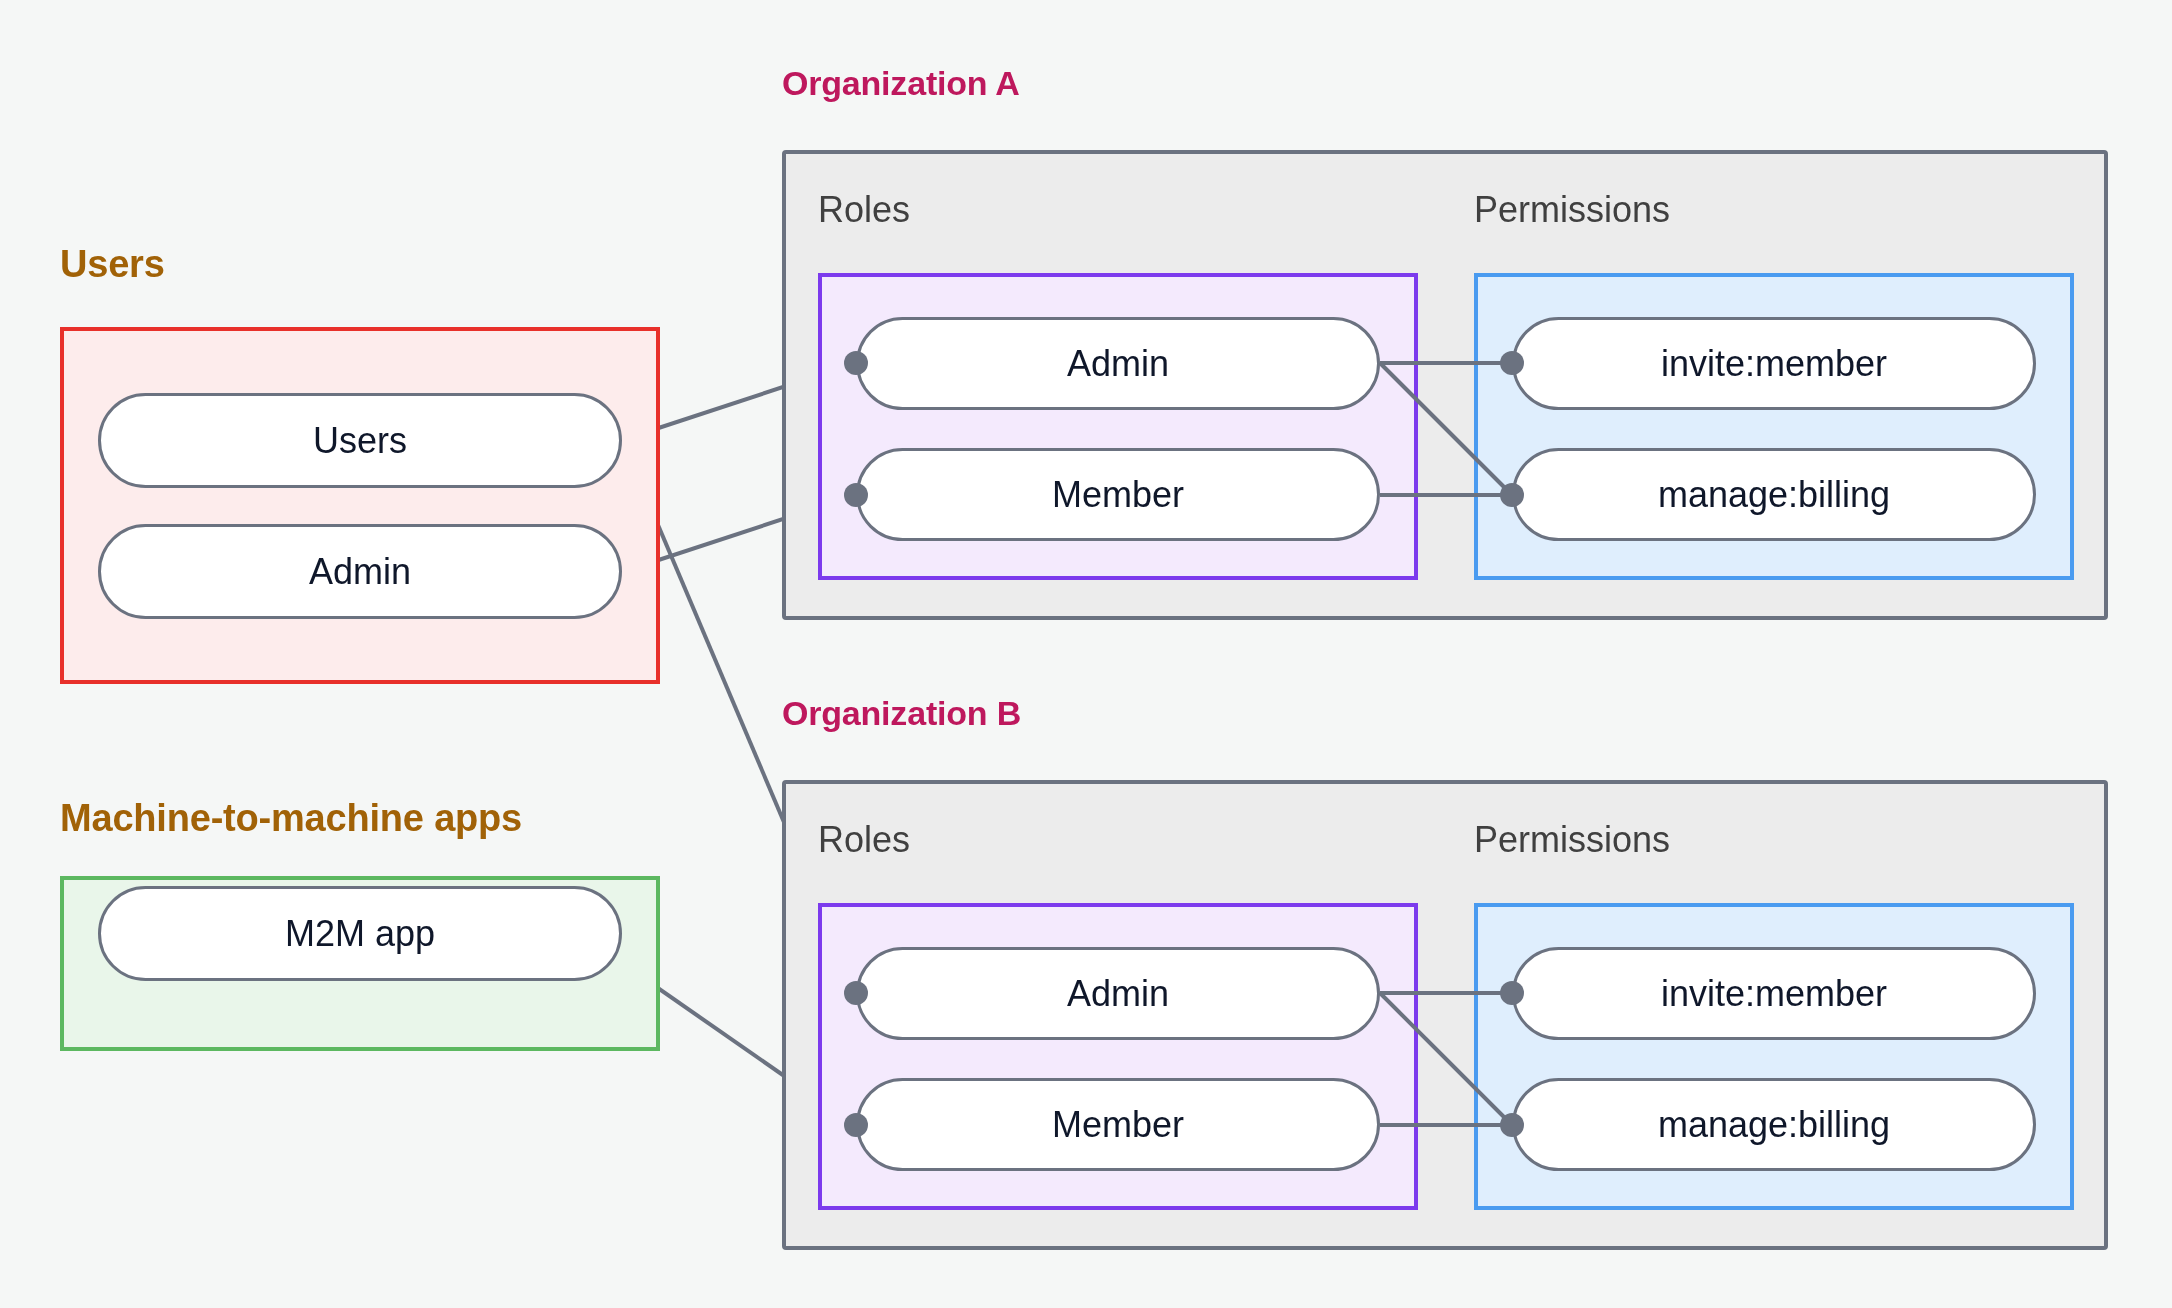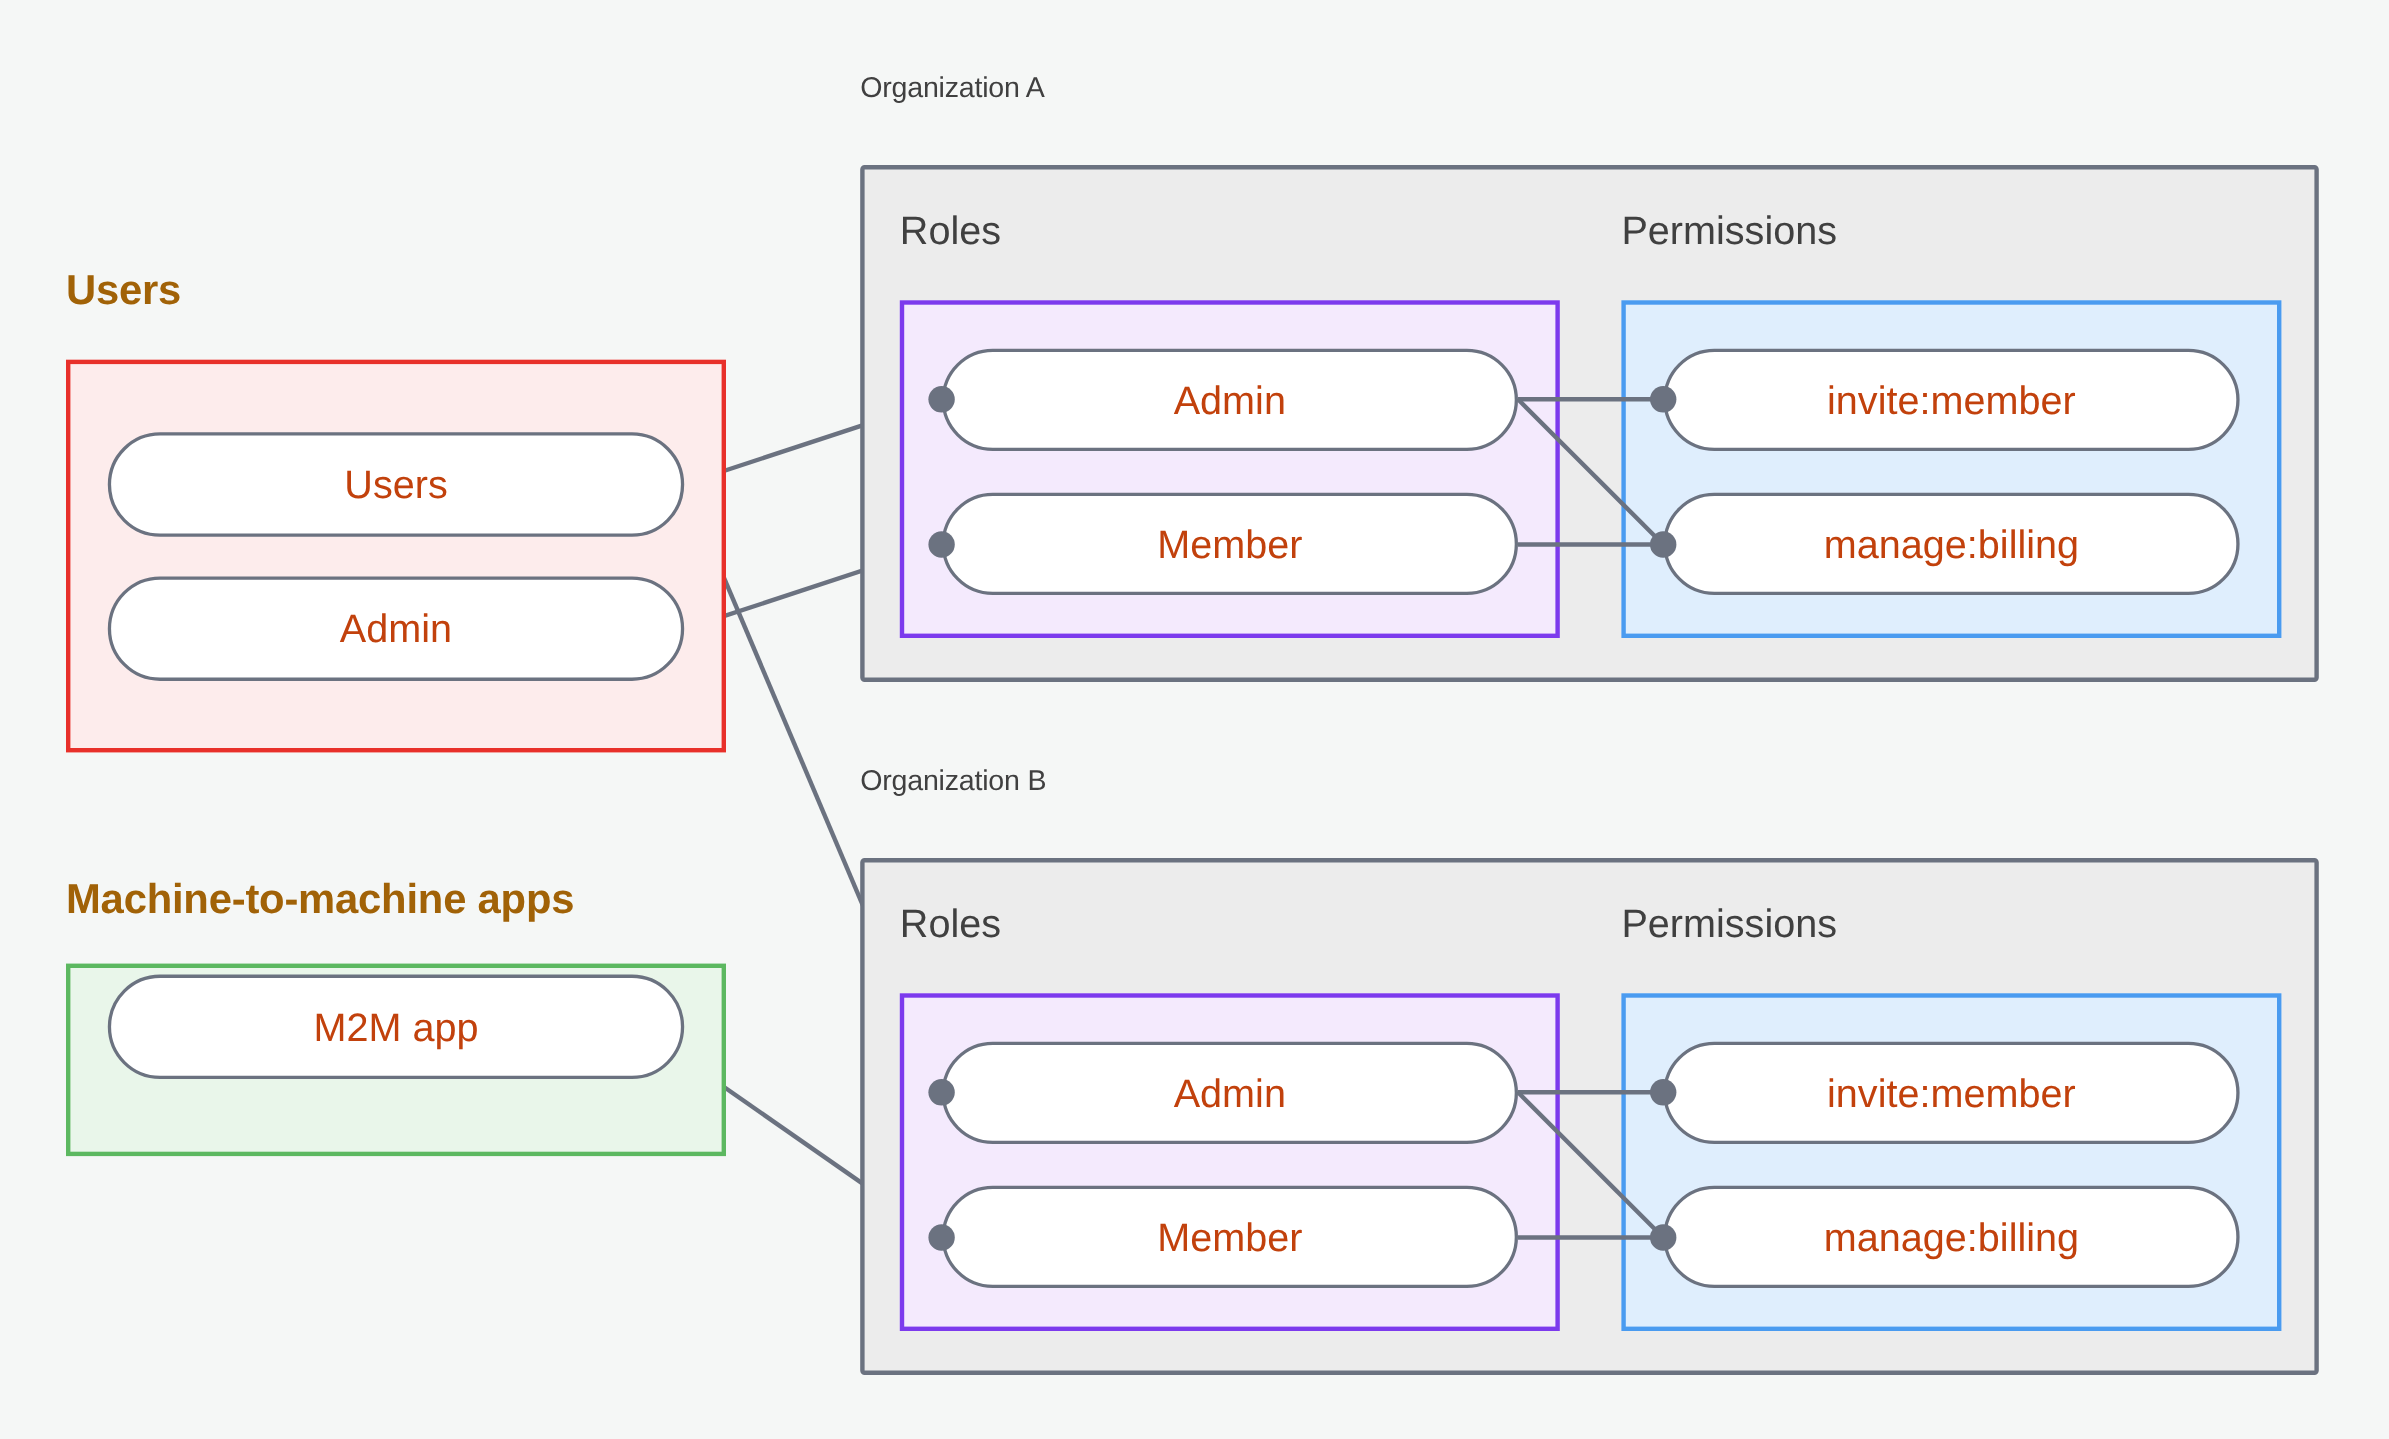--- a/index.html
+++ b/index.html
@@ -31,23 +31,23 @@
   .group-label {
     position: absolute;
     font-size: 38px;
     font-weight: 700;
     color: #a16207;
     white-space: nowrap;
     letter-spacing: -0.2px;
   }
   .org-label {
     position: absolute;
-    font-size: 26px;
-    font-weight: 400;
-    color: #404040;
+    font-size: 34px;
+    font-weight: 700;
+    color: #be185d;
     white-space: nowrap;
     letter-spacing: -0.2px;
   }
   .sub-label {
     position: absolute;
     font-size: 36px;
     font-weight: 400;
     color: #404040;
     white-space: nowrap;
   }
@@ -64,21 +64,21 @@
   .pill {
     position: absolute;
     box-sizing: border-box;
     background: #ffffff;
     border: 3px solid #6b7280;
     border-radius: 999px;
     display: flex;
     align-items: center;
     justify-content: center;
     font-size: 36px;
-    color: #c2410c;
+    color: #0f172a;
     white-space: nowrap;
   }
 </style>
 </head>
 <body>
 
 <div id="stage">
 
   <svg class="layer" aria-hidden="true">
 

